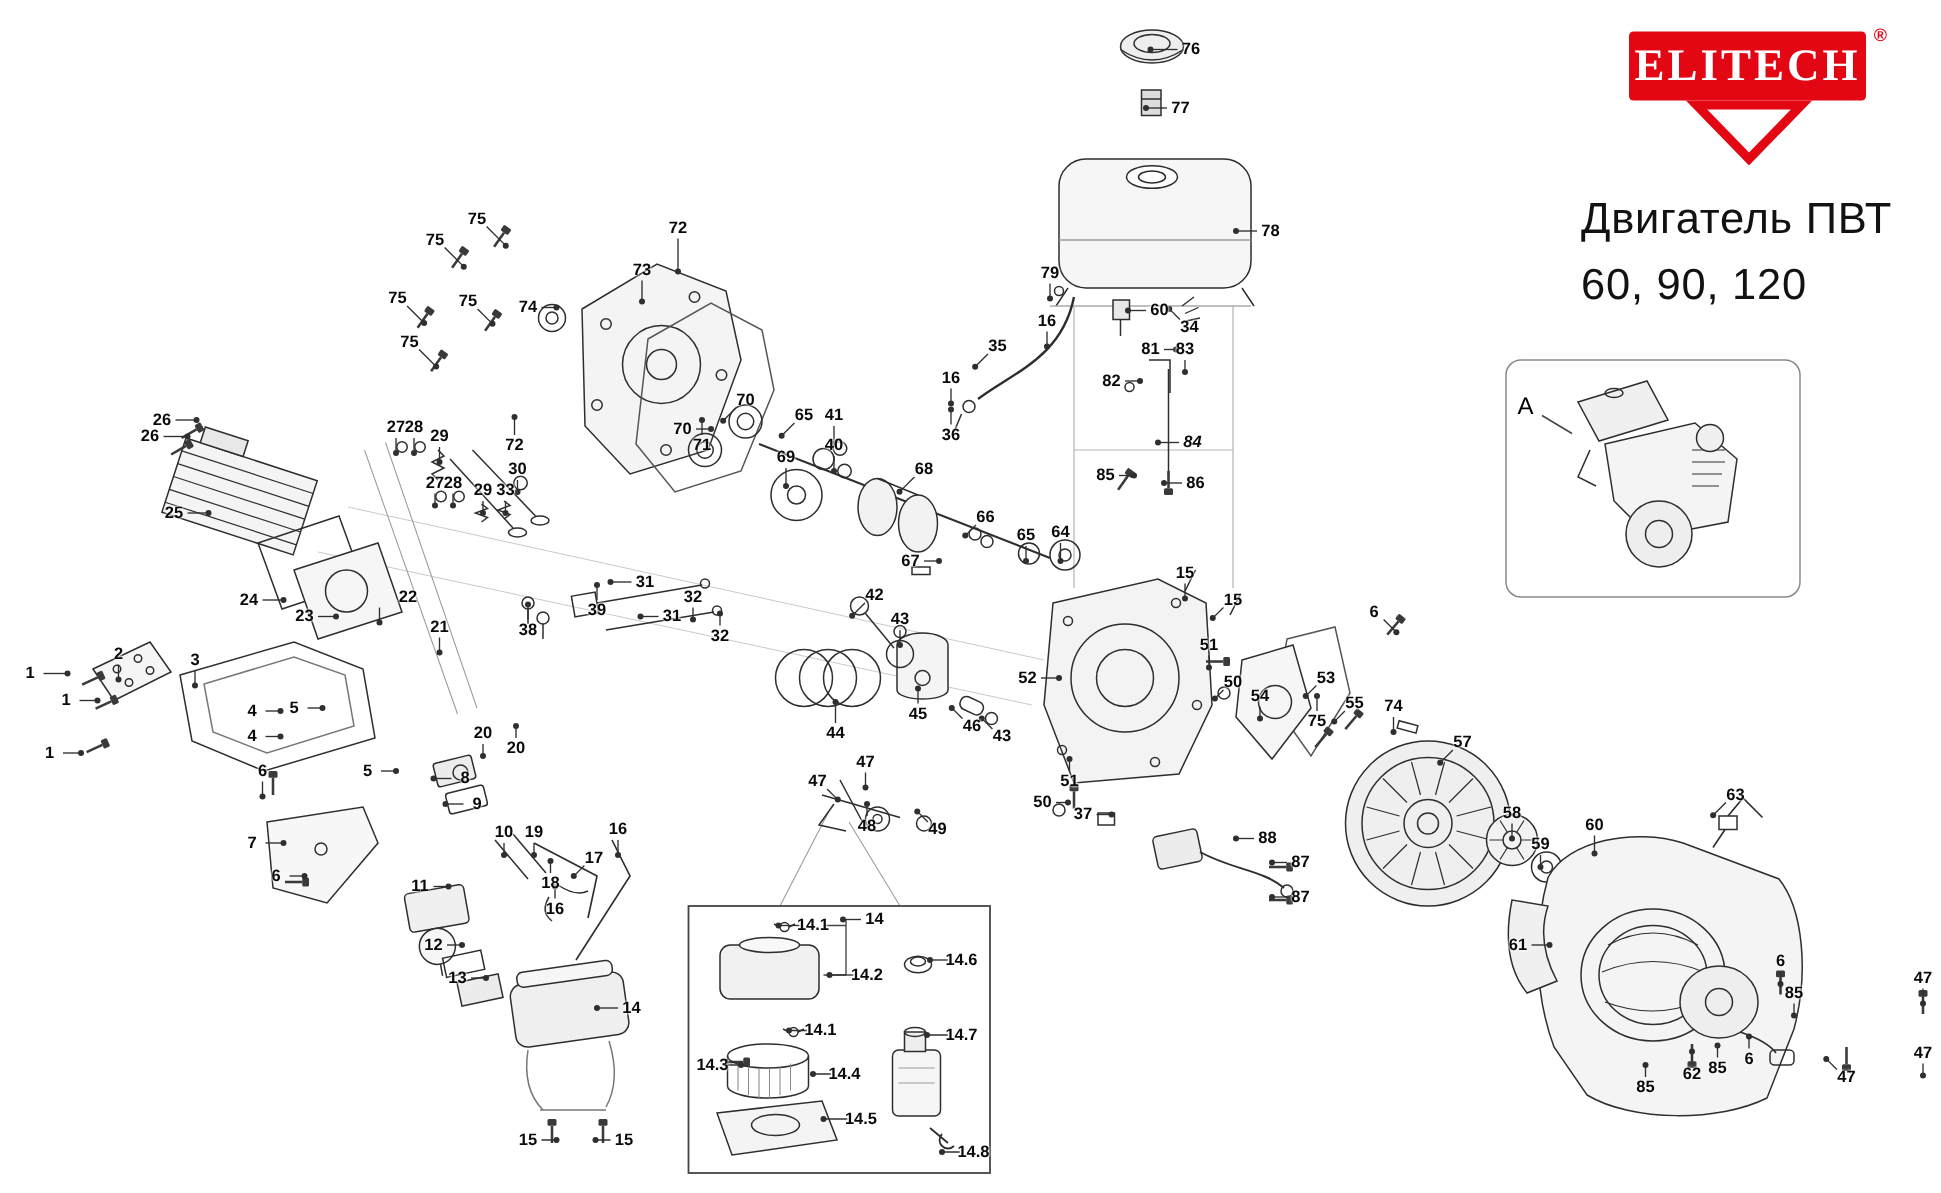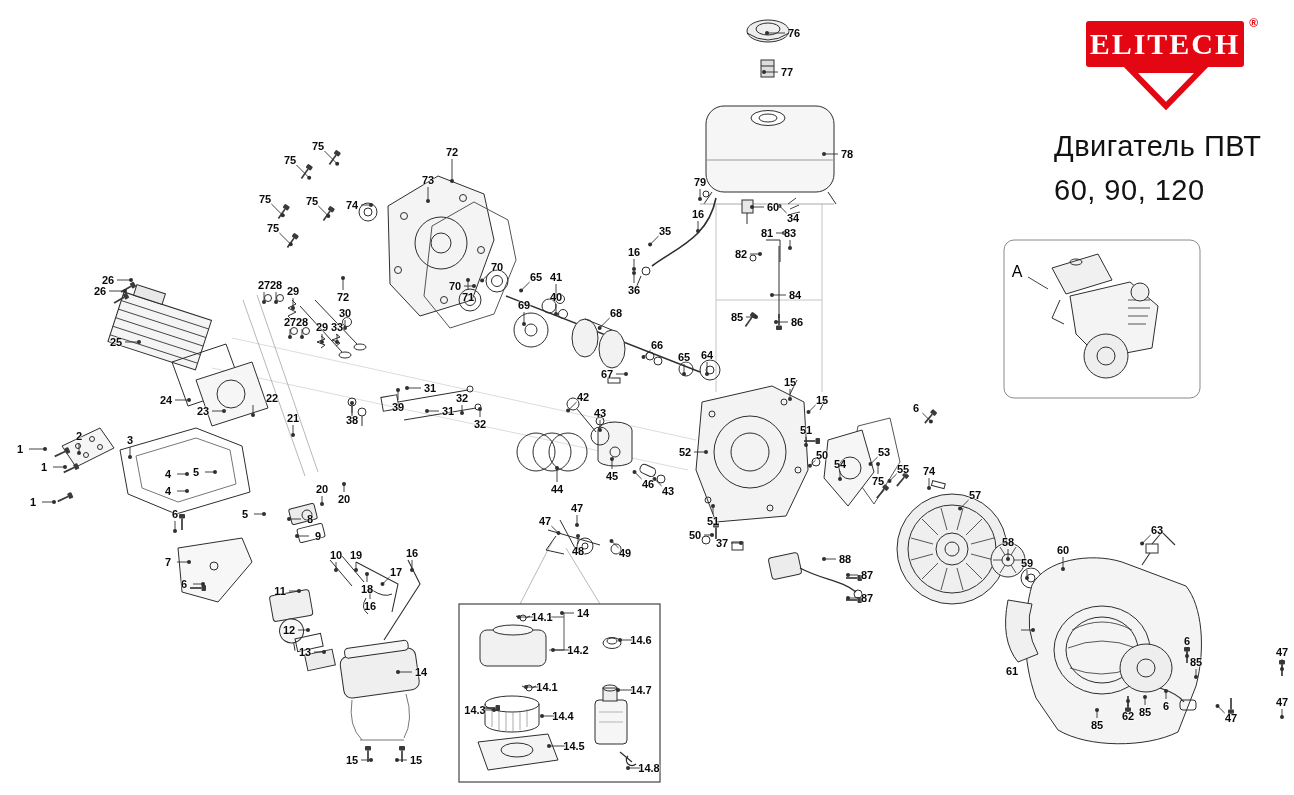--- a/index.html
+++ b/index.html
@@ -675,21 +675,21 @@
       <span class="callout" style="left: 497px; top: 267px;">70</span>
       <span class="callout" style="left: 536px; top: 277px;">65</span>
       <span class="callout" style="left: 556px; top: 277px;">41</span>
       <span class="callout" style="left: 108px; top: 280px;">26</span>
       <span class="callout" style="left: 264px; top: 285px;">27</span>
       <span class="callout" style="left: 276px; top: 285px;">28</span>
       <span class="callout" style="left: 455px; top: 286px;">70</span>
       <span class="callout" style="left: 634px; top: 290px;">36</span>
       <span class="callout" style="left: 100px; top: 291px;">26</span>
       <span class="callout" style="left: 293px; top: 291px;">29</span>
-      <span class="callout" style="left: 795px; top: 295px;">84</span>
+      <span class="callout" style="left: 795px; top: 295px; font-style: italic;">84</span>
       <span class="callout" style="left: 556px; top: 297px;">40</span>
       <span class="callout" style="left: 468px; top: 297px;">71</span>
       <span class="callout" style="left: 343px; top: 297px;">72</span>
       <span class="callout" style="left: 524px; top: 305px;">69</span>
       <span class="callout" style="left: 616px; top: 313px;">68</span>
       <span class="callout" style="left: 345px; top: 313px;">30</span>
       <span class="callout" style="left: 737px; top: 317px;">85</span>
       <span class="callout" style="left: 290px; top: 322px;">27</span>
       <span class="callout" style="left: 302px; top: 322px;">28</span>
       <span class="callout" style="left: 797px; top: 322px;">86</span>
@@ -761,21 +761,21 @@
       <span class="callout" style="left: 396px; top: 572px;">17</span>
       <span class="callout" style="left: 867px; top: 575px;">87</span>
       <span class="callout" style="left: 184px; top: 584px;">6</span>
       <span class="callout" style="left: 367px; top: 589px;">18</span>
       <span class="callout" style="left: 280px; top: 591px;">11</span>
       <span class="callout" style="left: 867px; top: 598px;">87</span>
       <span class="callout" style="left: 370px; top: 606px;">16</span>
       <span class="callout" style="left: 542px; top: 617px;">14.1</span>
       <span class="callout" style="left: 583px; top: 613px;">14</span>
       <span class="callout" style="left: 289px; top: 630px;">12</span>
-      <span class="callout" style="left: 1012px; top: 630px; margin-top: 41px;">61</span>
+      <span class="callout" style="left: 1012px; top: 630px;">61</span>
       <span class="callout" style="left: 641px; top: 640px;">14.6</span>
       <span class="callout" style="left: 1187px; top: 641px;">6</span>
       <span class="callout" style="left: 578px; top: 650px;">14.2</span>
       <span class="callout" style="left: 305px; top: 652px;">13</span>
       <span class="callout" style="left: 1282px; top: 652px;">47</span>
       <span class="callout" style="left: 1196px; top: 662px;">85</span>
       <span class="callout" style="left: 421px; top: 672px;">14</span>
       <span class="callout" style="left: 547px; top: 687px;">14.1</span>
       <span class="callout" style="left: 641px; top: 690px;">14.7</span>
       <span class="callout" style="left: 1166px; top: 706px;">6</span>

